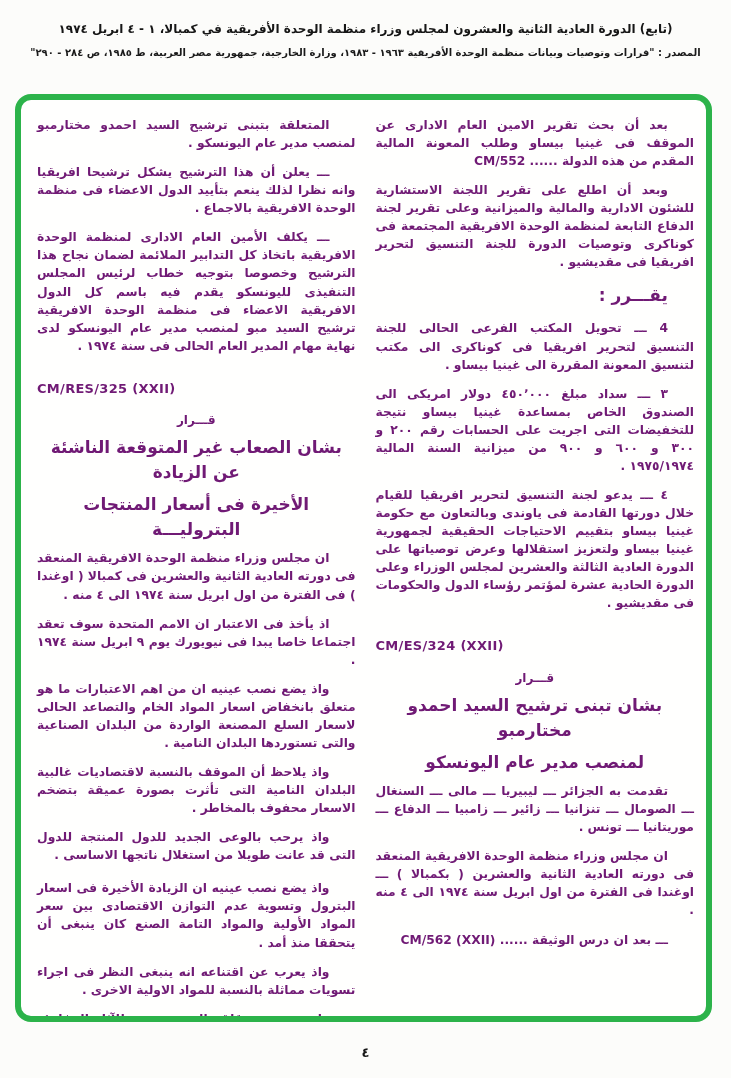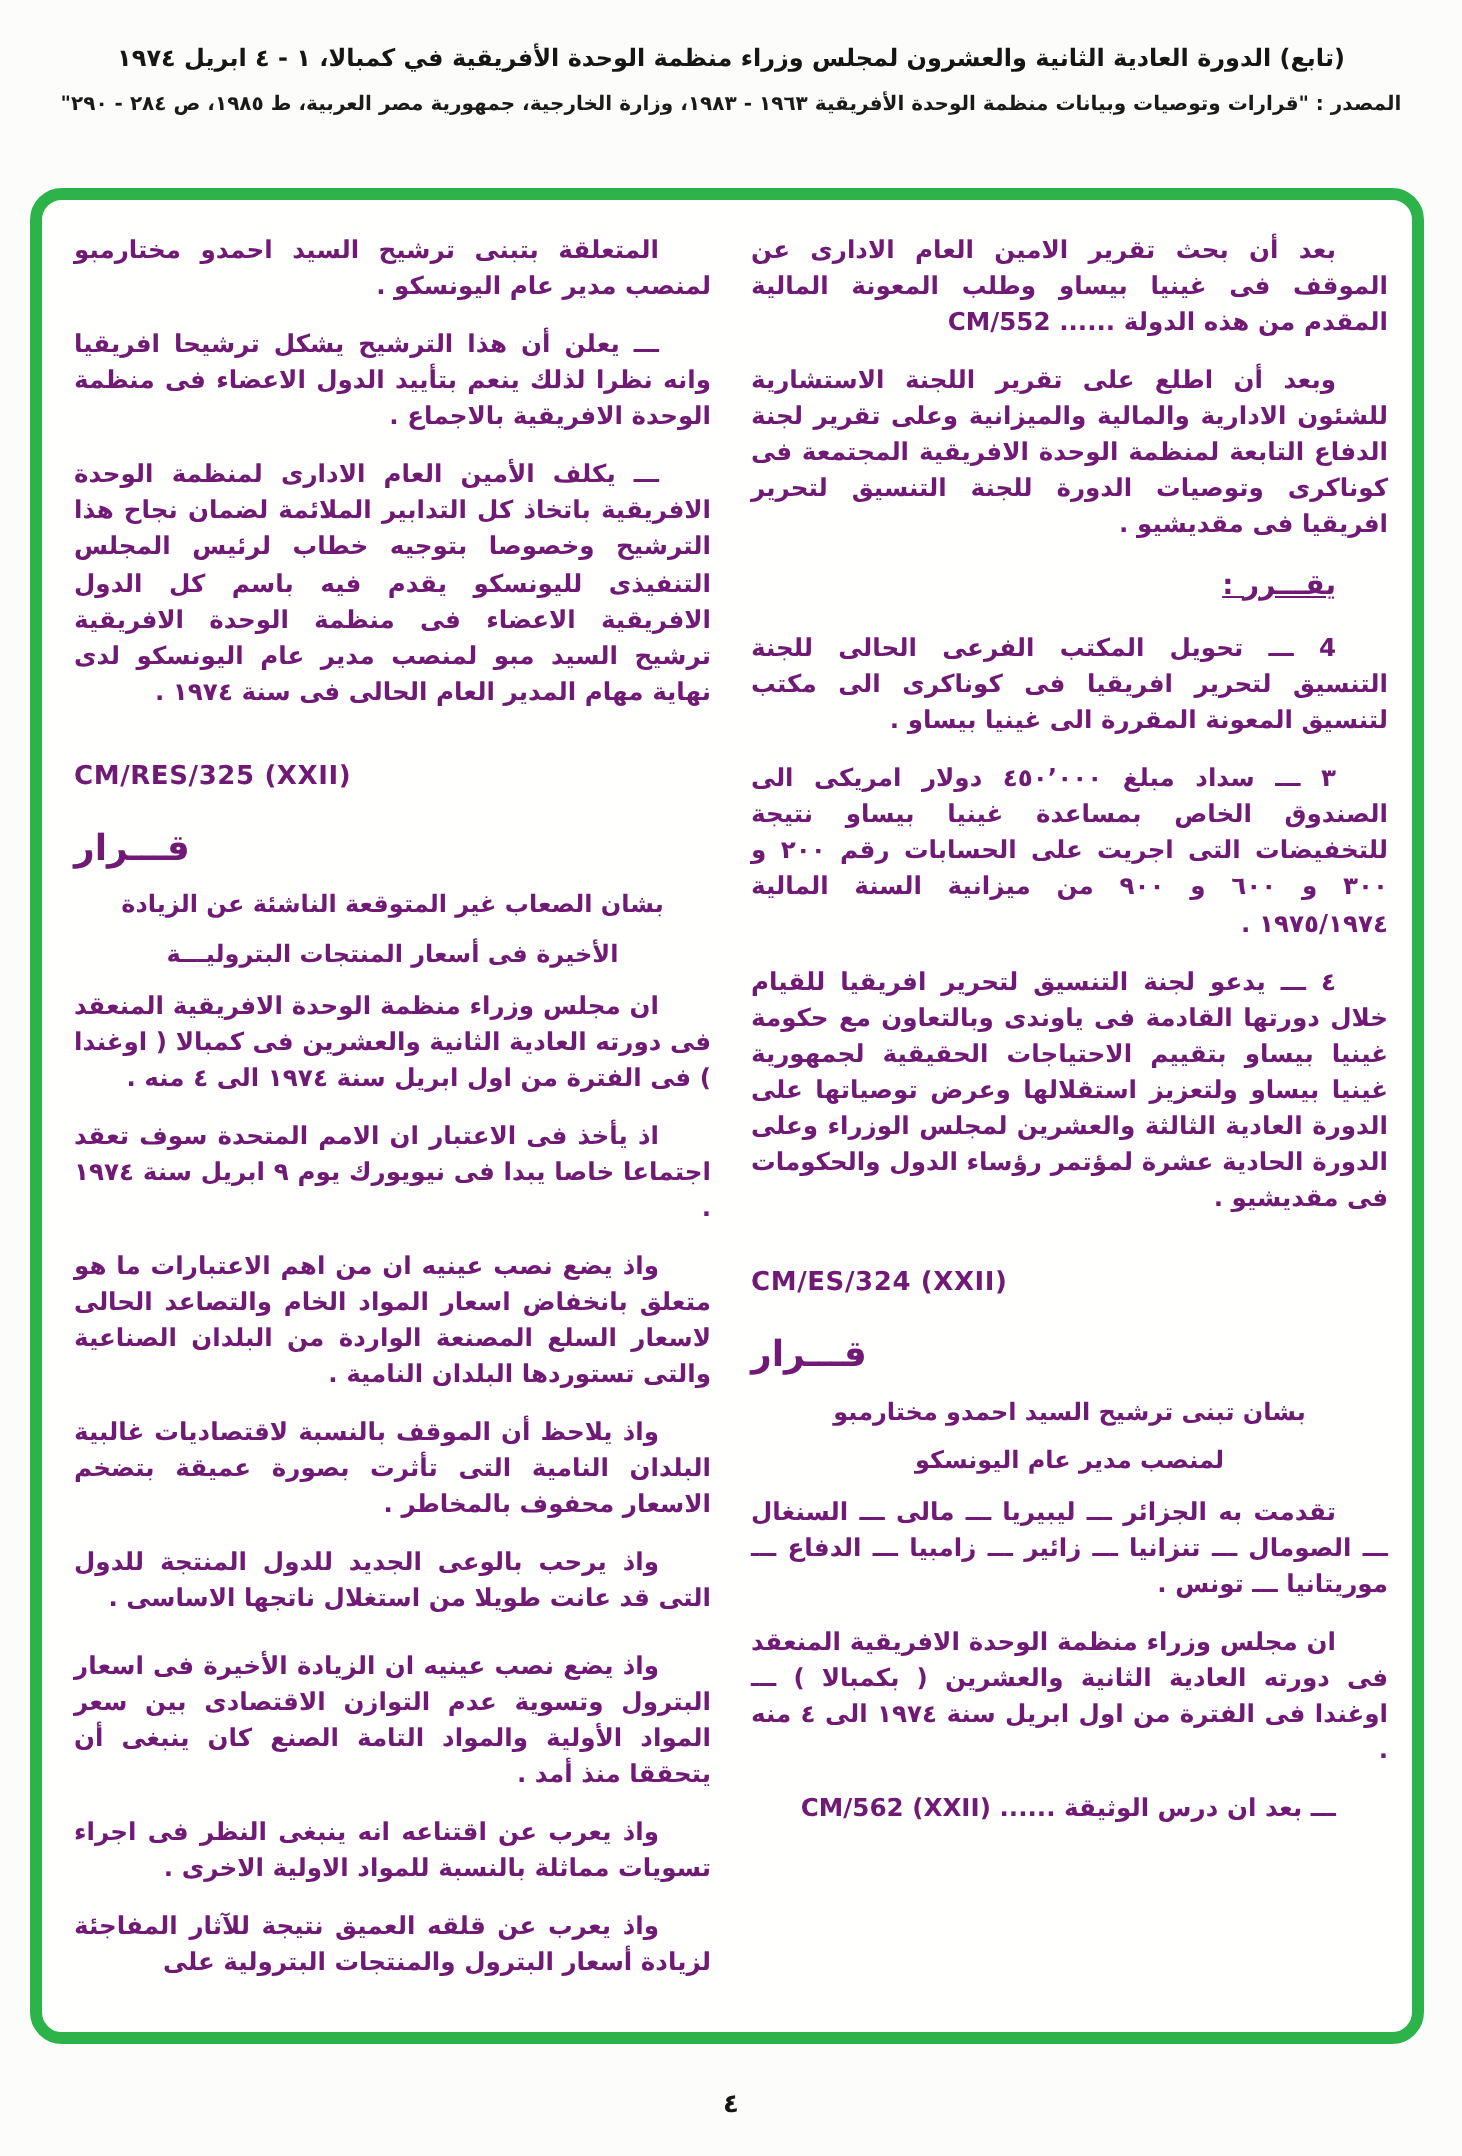--- a/index.html
+++ b/index.html
@@ -20,27 +20,27 @@
   .columns{
     display:flex;direction:rtl;gap:20px;
     padding:16px 12px 0 16px;box-sizing:border-box;height:100%;
   }
   .col{
     flex:1;min-width:0;direction:rtl;text-align:justify;
     font-size:12.3px;line-height:1.47;font-weight:bold;color:#701a75;
   }
   .para{margin:0 0 11px;text-indent:26px;}
   .para.tight{margin-bottom:15px;}
-  .decide{margin:2px 0 12px;text-indent:26px;font-size:14px;text-decoration:underline;}
+  .decide{margin:2px 0 12px;text-indent:26px;font-size:17px;}
   .ref{
     direction:ltr;text-align:left;text-indent:0;
     margin:24px 0 14px;font-size:13px;letter-spacing:.3px;
   }
-  .title{text-align:left;text-indent:0;margin:10px 0 6px;font-size:18px;}
-  .subtitle{text-align:center;text-indent:0;margin:0 0 7px;font-size:12px;}
+  .title{text-align:center;text-indent:0;margin:10px 0 6px;font-size:12px;}
+  .subtitle{text-align:center;text-indent:0;margin:0 0 7px;font-size:17px;}
   .page-number{
     position:absolute;bottom:18px;left:0;right:0;text-align:center;
     font-size:13px;font-weight:bold;
   }
 </style>
 </head>
 <body>
 
 <div class="header">
   <div class="header-title">(تابع) الدورة العادية الثانية والعشرون لمجلس وزراء منظمة الوحدة الأفريقية في كمبالا، ١ - ٤ ابريل ١٩٧٤</div>

